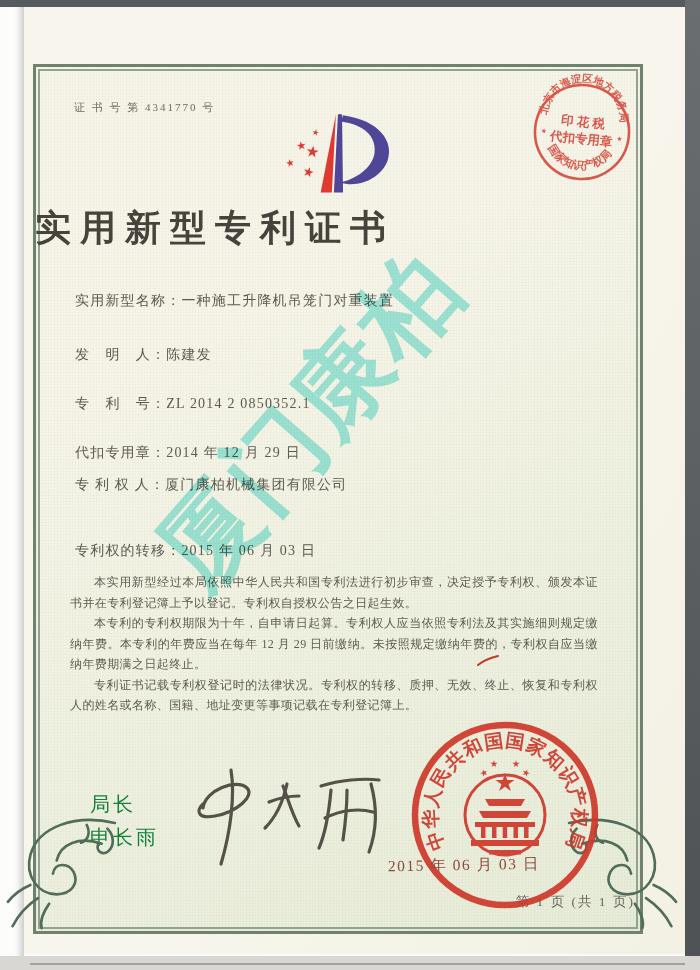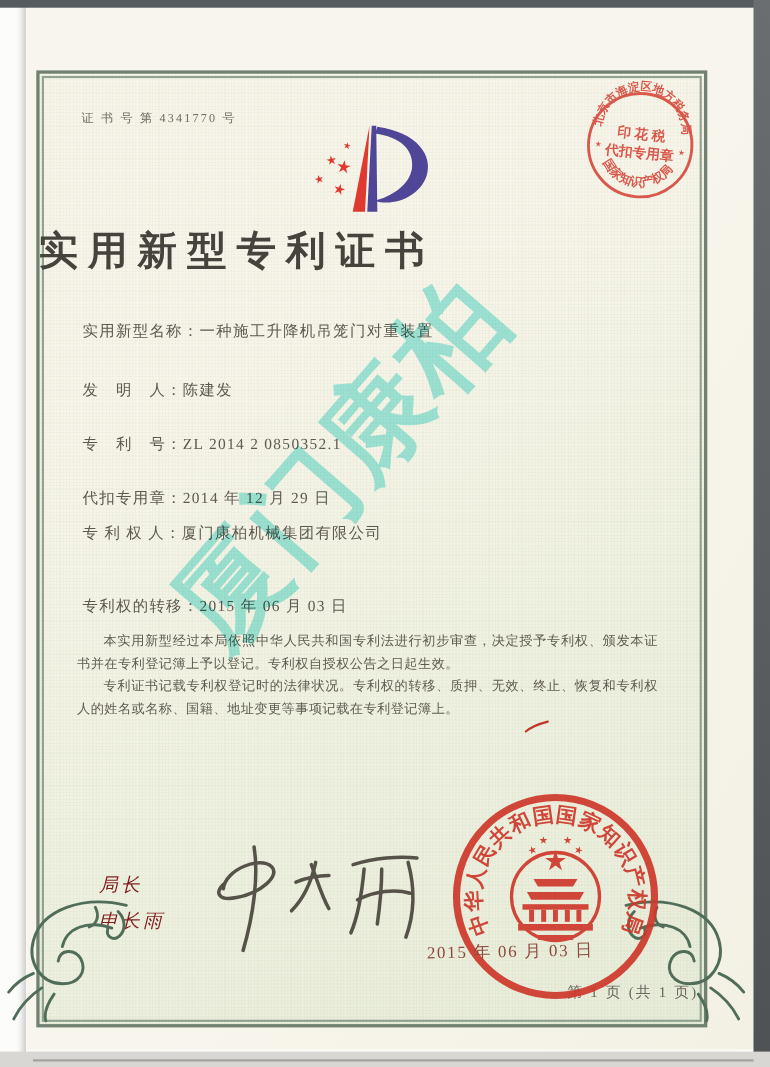--- a/index.html
+++ b/index.html
@@ -28,22 +28,22 @@
       linear-gradient(155deg,#f7f5e9 30%,#eff1e0 65%,#e7ecd8 100%);}
   .frame-inner{position:absolute;inset:2px;border:2px solid #91a291;}
   
   .cert-number{position:absolute;left:74px;top:100px;font-size:11px;color:#6e6a60;letter-spacing:2px;}
   .title{position:absolute;left:35px;top:204px;width:600px;
     font-size:36px;font-weight:700;letter-spacing:9px;color:#46433c;}
   .field{position:absolute;left:75px;font-size:14px;color:#5d5950;letter-spacing:1.2px;white-space:nowrap;}
   .body-text{position:absolute;left:70px;top:572px;width:528px;font-size:12px;line-height:20.5px;
     color:#5f5b50;text-align:justify;letter-spacing:.4px;}
   .body-text p{margin:0;text-indent:2em;}
-  .signer{position:absolute;left:90px;top:788px;font-size:17px;color:#7f1d1d;
-    font-family:"Liberation Sans","DejaVu Sans",sans-serif;line-height:33px;letter-spacing:3px;font-style:italic;}
+  .signer{position:absolute;left:90px;top:788px;font-size:20px;color:#15803d;
+    font-family:"Liberation Sans","DejaVu Sans",sans-serif;line-height:33px;letter-spacing:3px;}
   .footer{position:absolute;left:35px;top:893px;width:600px;text-align:right;
     font-size:13.5px;color:#6b675e;letter-spacing:2px;}
   .seal-date{position:absolute;left:388px;top:855px;font-size:15.5px;color:#8e4a3c;
     letter-spacing:1.5px;transform:rotate(-1deg);z-index:6;white-space:nowrap;}
   
   .logo{position:absolute;left:280px;top:108px;z-index:3;}
   .tax-stamp{position:absolute;left:512px;top:62px;transform:rotate(6deg);opacity:.9;z-index:4;}
   .official-seal{position:absolute;left:405px;top:715px;opacity:.92;z-index:5;}
   .signature{position:absolute;left:175px;top:760px;z-index:4;}
   .ornament{position:absolute;top:806px;z-index:2;}
@@ -137,20 +137,21 @@
 
 <div class="field" style="top:292px"><span>实用新型名称：</span><span>一种施工升降机吊笼门对重装置</span></div>
 <div class="field" style="top:346px"><span>发　明　人：</span><span>陈建发</span></div>
 <div class="field" style="top:395px"><span>专　利　号：</span><span>ZL 2014 2 0850352.1</span></div>
 <div class="field" style="top:444px"><span>代扣专用章：</span><span>2014 年 12 月 29 日</span></div>
 <div class="field" style="top:476px"><span>专 利 权 人：</span><span>厦门康柏机械集团有限公司</span></div>
 <div class="field" style="top:542px"><span>专利权的转移：</span><span>2015 年 06 月 03 日</span></div>
 
 <div class="body-text">
   <p>本实用新型经过本局依照中华人民共和国专利法进行初步审查，决定授予专利权、颁发本证书并在专利登记簿上予以登记。专利权自授权公告之日起生效。</p>
+  <p>本专利的专利权期限为十年，自申请日起算。专利权人应当依照专利法及其实施细则规定缴纳年费。本专利的年费应当在每年 12 月 29 日前缴纳。未按照规定缴纳年费的，专利权自应当缴纳年费期满之日起终止。</p>
   <p>专利证书记载专利权登记时的法律状况。专利权的转移、质押、无效、终止、恢复和专利权人的姓名或名称、国籍、地址变更等事项记载在专利登记簿上。</p>
 </div>
 
 <svg class="pen-mark" width="24" height="14" viewBox="0 0 24 14">
   <path d="M2,11 C8,6 14,4 22,2" fill="none" stroke="#c0392b" stroke-width="2" stroke-linecap="round"></path>
 </svg>
 
 <div class="signer">
   <div>局长</div>
   <div>申长雨</div>

